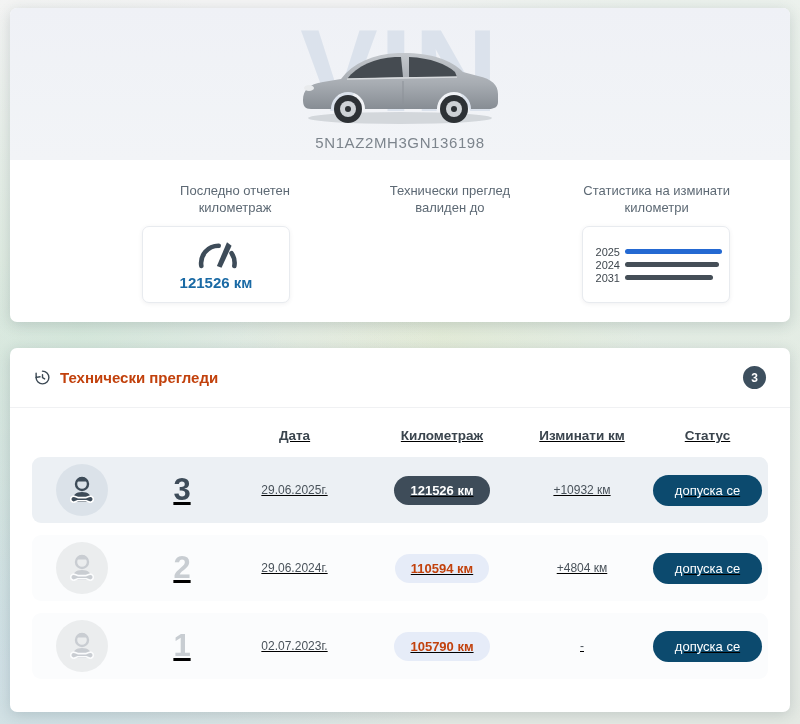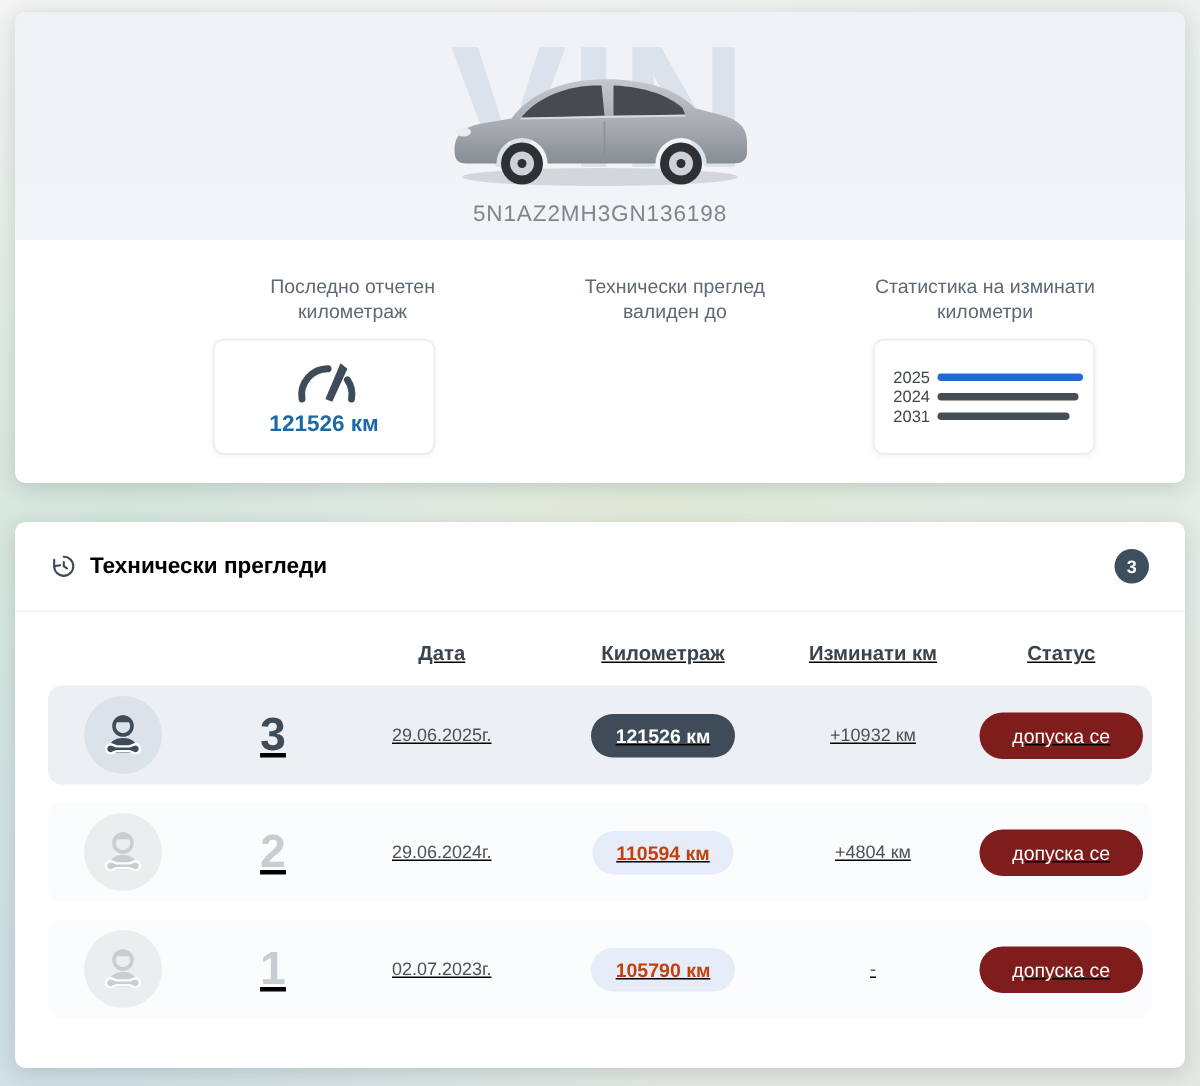--- a/index.html
+++ b/index.html
@@ -51,21 +51,21 @@
 
   
   .mini-chart { width:100%; padding:0 7px; }
   .mini-chart-row { display:flex; align-items:center; height:13px; }
   .mini-chart-year { width:30px; font-size:11px; color:#3f474e; text-align:right; flex:none; }
   .mini-chart-bar { height:5px; border-radius:3px; margin-left:5px; }
 
   
   .bottom-card { margin-top:26px; height:364px; }
   .table-header { height:60px; display:flex; align-items:center; padding:0 24px; border-bottom:1px solid #f0f1f3; }
-  .table-title { display:flex; align-items:center; gap:9px; font-size:15px; font-weight:bold; color:#000000; }
+  .table-title { display:flex; align-items:center; gap:9px; font-size:15px; font-weight:bold; color:#c2410c; }
   .count-badge {
     margin-left:auto; width:23px; height:23px; border-radius:50%;
     background:#3d4f5e; color:#fff; font-size:12px; font-weight:bold;
     display:flex; align-items:center; justify-content:center;
   }
 
   .grid { display:grid; grid-template-columns:110px 80px 145px 150px 130px 1fr; align-items:center;text-decoration:underline; }
   .cols-head { padding:20px 22px 14px; }
   .cols-head div { font-size:13.5px; font-weight:bold; color:#3a444d; text-align:center; }
 
@@ -83,21 +83,21 @@
   .highlight .row-num { color:#3e4c59; }
   .cell { font-size:12px; color:#49525a; text-align:center; }
 
   .km-pill {
     justify-self:center; padding:7px 16px; border-radius:16px;
     background:#e6ecf8; color:#c2410c; font-size:13px; font-weight:bold;
   }
   .highlight .km-pill { background:#3e4c59; color:#fff; }
   .status-pill {
     justify-self:center; padding:8px 22px; border-radius:17px;
-    background:#7f1d1d; color:#fff; font-size:13px; border:none; cursor:pointer;
+    background:#0c4a6e; color:#fff; font-size:13px; border:none; cursor:pointer;
     font-family:"Liberation Sans", sans-serif;
   }
 </style>
 </head>
 <body>
 
 <div class="page">
 
   <div class="card top-card">
     <div class="hero">

